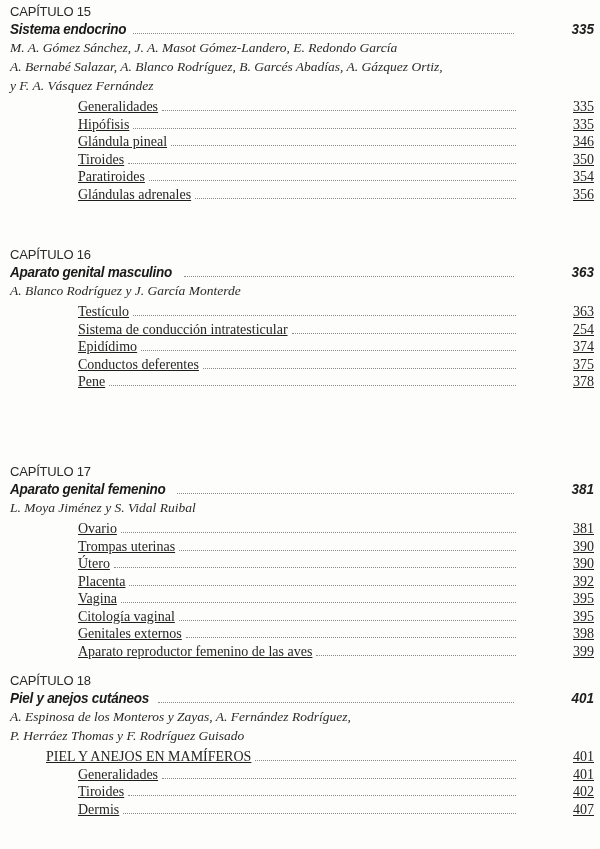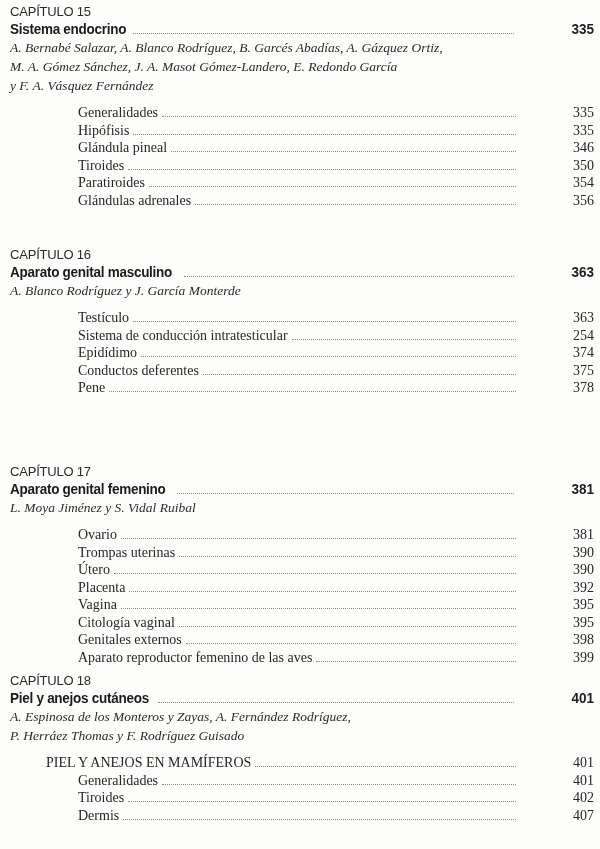--- a/index.html
+++ b/index.html
@@ -9,39 +9,39 @@
       color: #1e1e1e;
       position: relative;
     }
     .page { position: absolute; left: 0; top: 0; width: 600px; height: 755px; }
     .chapter { position: absolute; left: 10px; width: 584px; }
     .chap-label {
       font-family: "Liberation Sans", sans-serif;
       font-size: 13px; line-height: 16px; color: #2a2a2a;
       letter-spacing: -0.2px;
     }
-    .chap-title-row { display: flex; align-items: baseline; height: 18px; }
+    .chap-title-row { display: flex; align-items: baseline; height: 18px; font-style: italic; }
     .chap-title {
       font-family: "Liberation Sans", sans-serif;
       font-weight: bold; font-size: 15px; line-height: 18px; color: #1a1a1a;
       white-space: nowrap; letter-spacing: -0.3px; transform: scaleX(0.9); transform-origin: left;
     }
     .leader {
       flex: 1; border-bottom: 1px dotted #8a8a8a; margin: 0 4px 0 4px; height: 11px; align-self: baseline;
     }
     .chap-title-row .leader { margin-left: -6px; margin-right: 50px; }
     .chap-page {
       font-family: "Liberation Sans", sans-serif; font-weight: bold; font-size: 15px;
       width: 30px; text-align: right; transform: scaleX(0.9); transform-origin: right;
     }
     .authors {
       font-family: "Liberation Serif", serif; font-style: italic;
       font-size: 13.5px; line-height: 19px; color: #2a2a2a;
     }
-    .entries { margin-top: 10px; }
+    .entries { margin-top: 4px; text-decoration: underline; }
     .entry { display: flex; align-items: baseline; height: 17.5px; }
     .entry.lvl1 { padding-left: 68px; }
     .entry.lvl0 { padding-left: 36px; }
     .entry-label {
       font-family: "Liberation Serif", serif; font-size: 14px; color: #262626; white-space: nowrap;
     }
     .entry .leader { margin-left: 4px; margin-right: 48px; height: 10px; }
     .entry-page {
       font-family: "Liberation Serif", serif; font-size: 14px; color: #262626;
       width: 30px; text-align: right;
@@ -52,22 +52,22 @@
 
 <div class="page">
   <div class="chapter" style="top:4px;">
       <div class="chap-label">CAPÍTULO 15</div>
       <div class="chap-title-row">
         <span class="chap-title">Sistema endocrino</span>
         <span class="leader"></span>
         <span class="chap-page">335</span>
       </div>
       <div class="authors">
+        <div class="author-line">M. A. Gómez Sánchez, J. A. Masot Gómez-Landero, E. Redondo García</div>
         <div class="author-line">A. Bernabé Salazar, A. Blanco Rodríguez, B. Garcés Abadías, A. Gázquez Ortiz,</div>
-        <div class="author-line">M. A. Gómez Sánchez, J. A. Masot Gómez-Landero, E. Redondo García</div>
         <div class="author-line">y F. A. Vásquez Fernández</div>
       </div>
       <div class="entries">
         <div class="entry lvl1">
           <span class="entry-label">Generalidades</span>
           <span class="leader"></span>
           <span class="entry-page">335</span>
         </div>
         <div class="entry lvl1">
           <span class="entry-label">Hipófisis</span>

